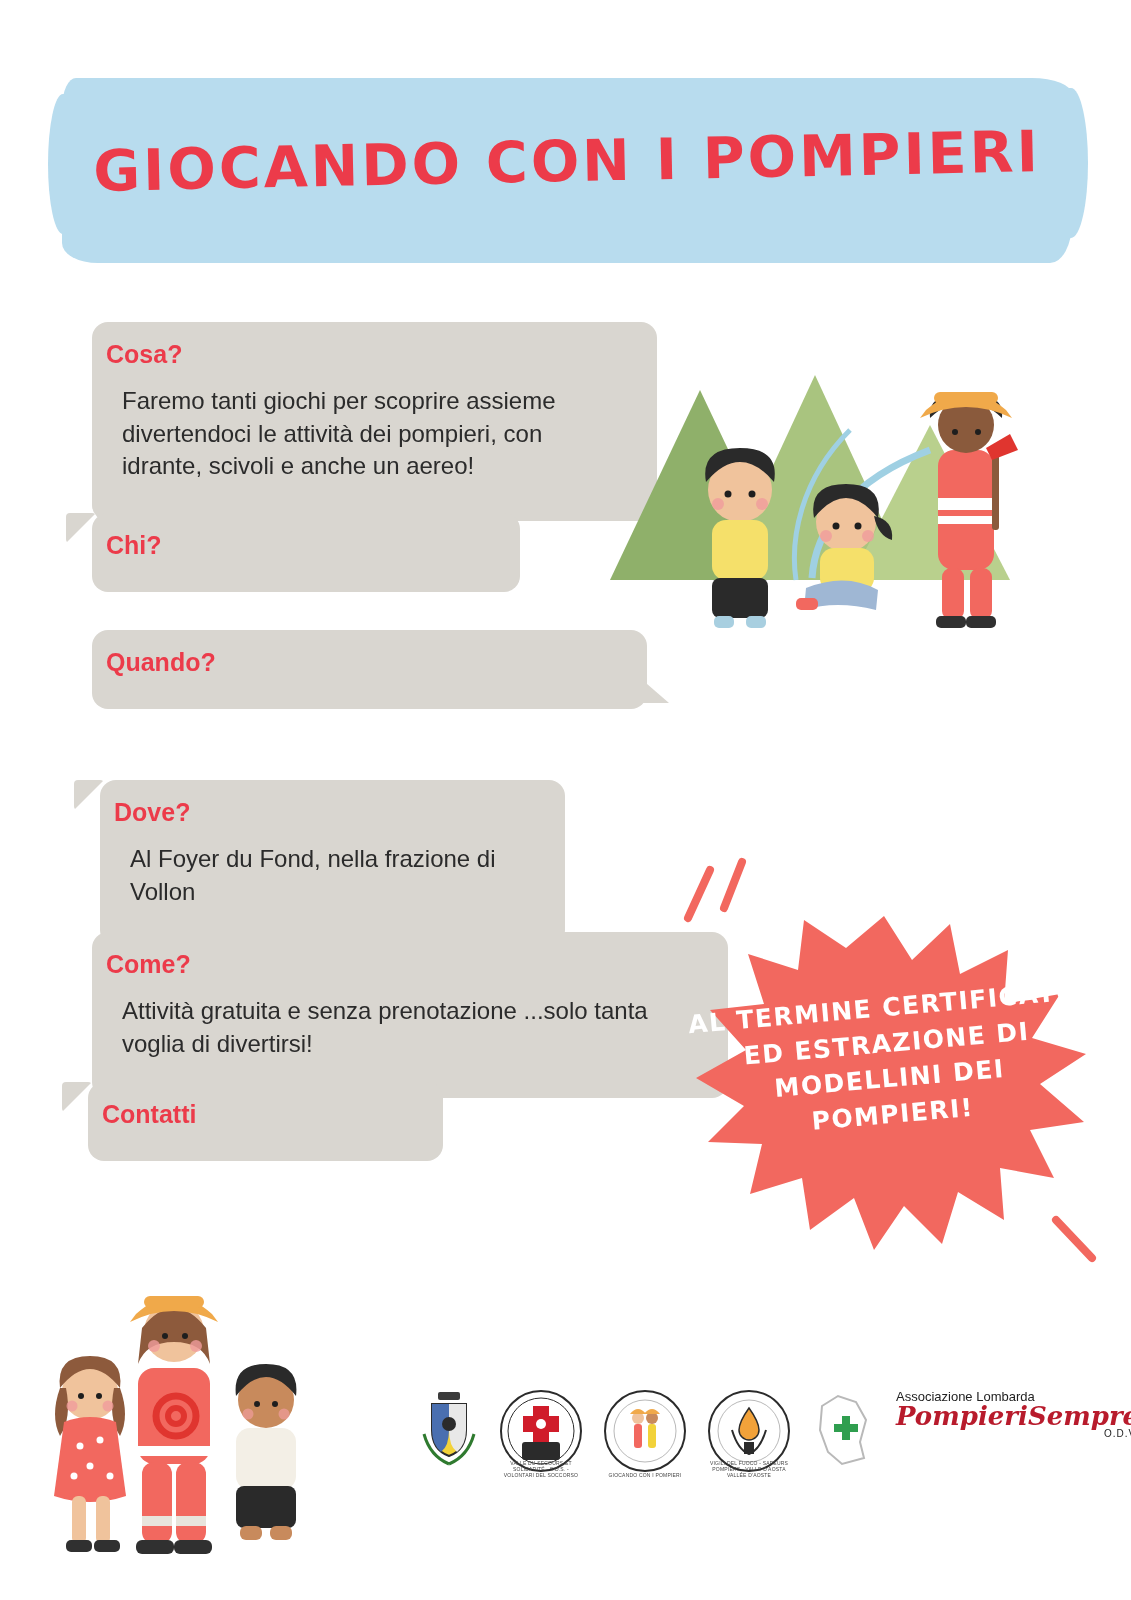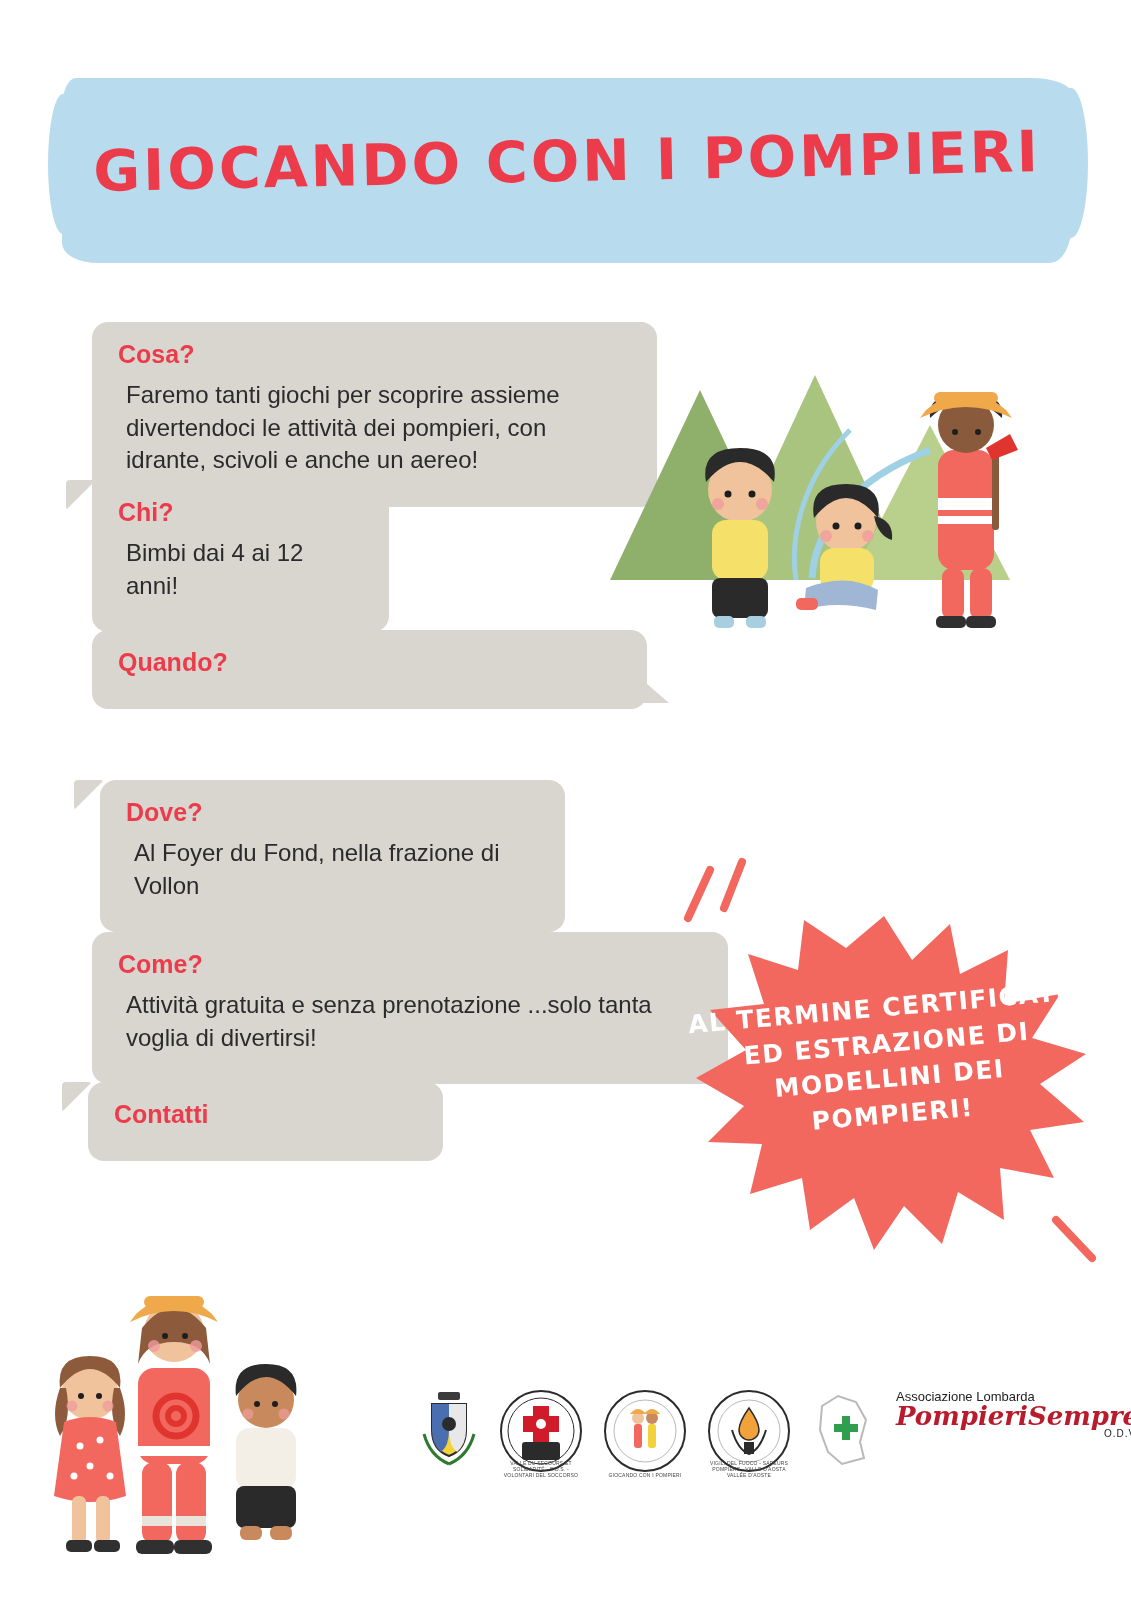--- a/index.html
+++ b/index.html
@@ -50,21 +50,21 @@
     font-family: "DejaVu Sans", sans-serif;
     text-transform: uppercase;
     transform: rotate(-1.2deg);
   }
 
   
   .bubble {
     position: absolute;
     background: #d9d6d0;
     border-radius: 16px;
-    padding: 18px 26px 22px 26px;
+    padding: 18px 26px 22px 14px;
   }
   .bubble .tail {
     position: absolute;
     width: 0; height: 0;
     border-style: solid;
   }
   .bubble .tail.tl {
     left: -26px; top: 0;
     border-width: 0 0 30px 30px;
     border-color: transparent transparent transparent #d9d6d0;
@@ -75,28 +75,28 @@
     border-width: 26px 0 0 30px;
     border-color: transparent transparent transparent #d9d6d0;
   }
   .bubble h2 {
     margin: 0 0 10px 0;
     color: #ec3b4a;
     font-size: 25px;
     font-weight: bold;
   }
   .bubble p {
-    margin: 8px;
+    margin: 16px;
     color: #2b2b2b;
     font-size: 24px;
     line-height: 1.36;
   }
 
   #b-cosa    { left: 92px;  top: 322px;  width: 565px; }
-  #b-chi     { left: 92px;  top: 480px;  width: 297px; }
+  #b-chi     { left: 92px;  top: 513px;  width: 428px; }
   #b-quando  { left: 92px;  top: 630px;  width: 555px; }
   #b-dove    { left: 100px;  top: 780px;  width: 465px; }
   #b-come    { left: 92px;  top: 932px;  width: 636px; }
   #b-contatti{ left: 88px;  top: 1082px; width: 355px; }
 
   
   .burst {
     position: absolute;
     left: 688px; top: 898px;
     width: 400px; height: 370px;
@@ -155,21 +155,20 @@
 
 <div class="bubble" id="b-cosa">
   <span class="tail br"></span>
   <h2>Cosa?</h2>
   <p>Faremo tanti giochi per scoprire assieme divertendoci le attività dei pompieri, con idrante, scivoli e anche un aereo!</p>
 </div>
 
 <div class="bubble" id="b-chi">
   <span class="tail tl"></span>
   <h2>Chi?</h2>
-  <p>Bimbi dai 4 ai 12 anni!</p>
 </div>
 
 <div class="bubble" id="b-quando">
   <span class="tail br"></span>
   <h2>Quando?</h2>
 </div>
 
 <div class="bubble" id="b-dove">
   <span class="tail tl"></span>
   <h2>Dove?</h2>

